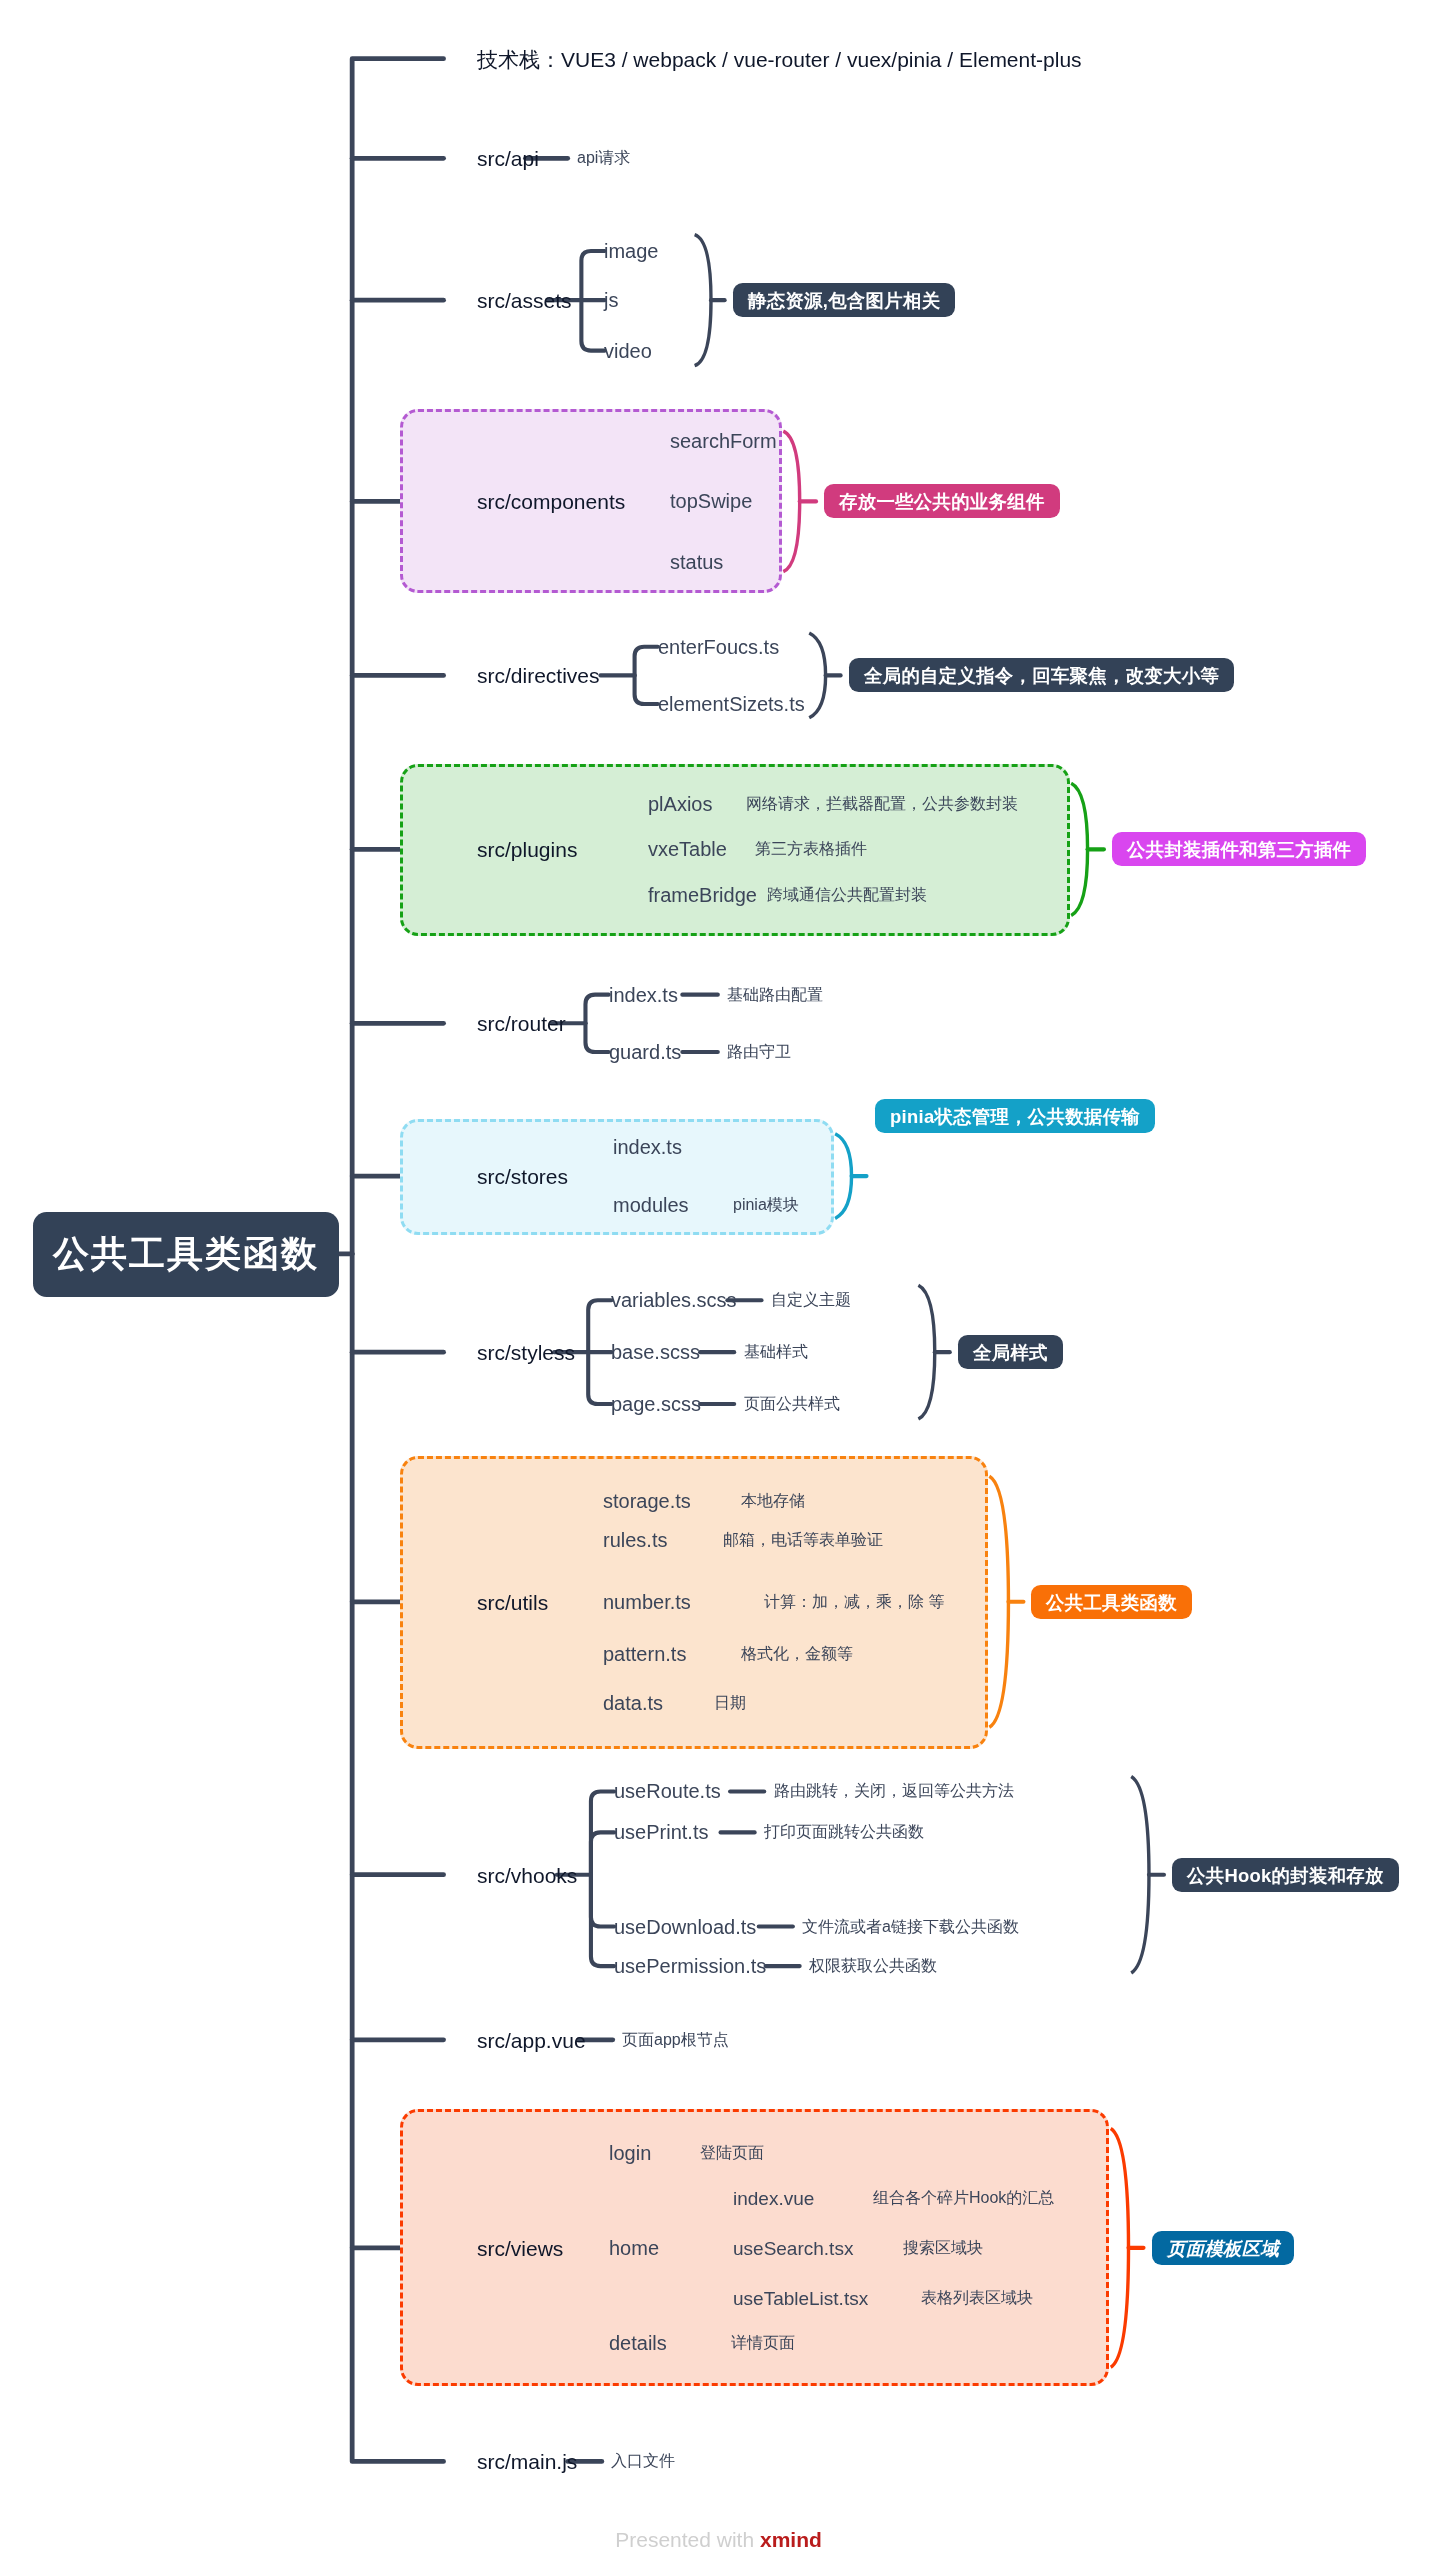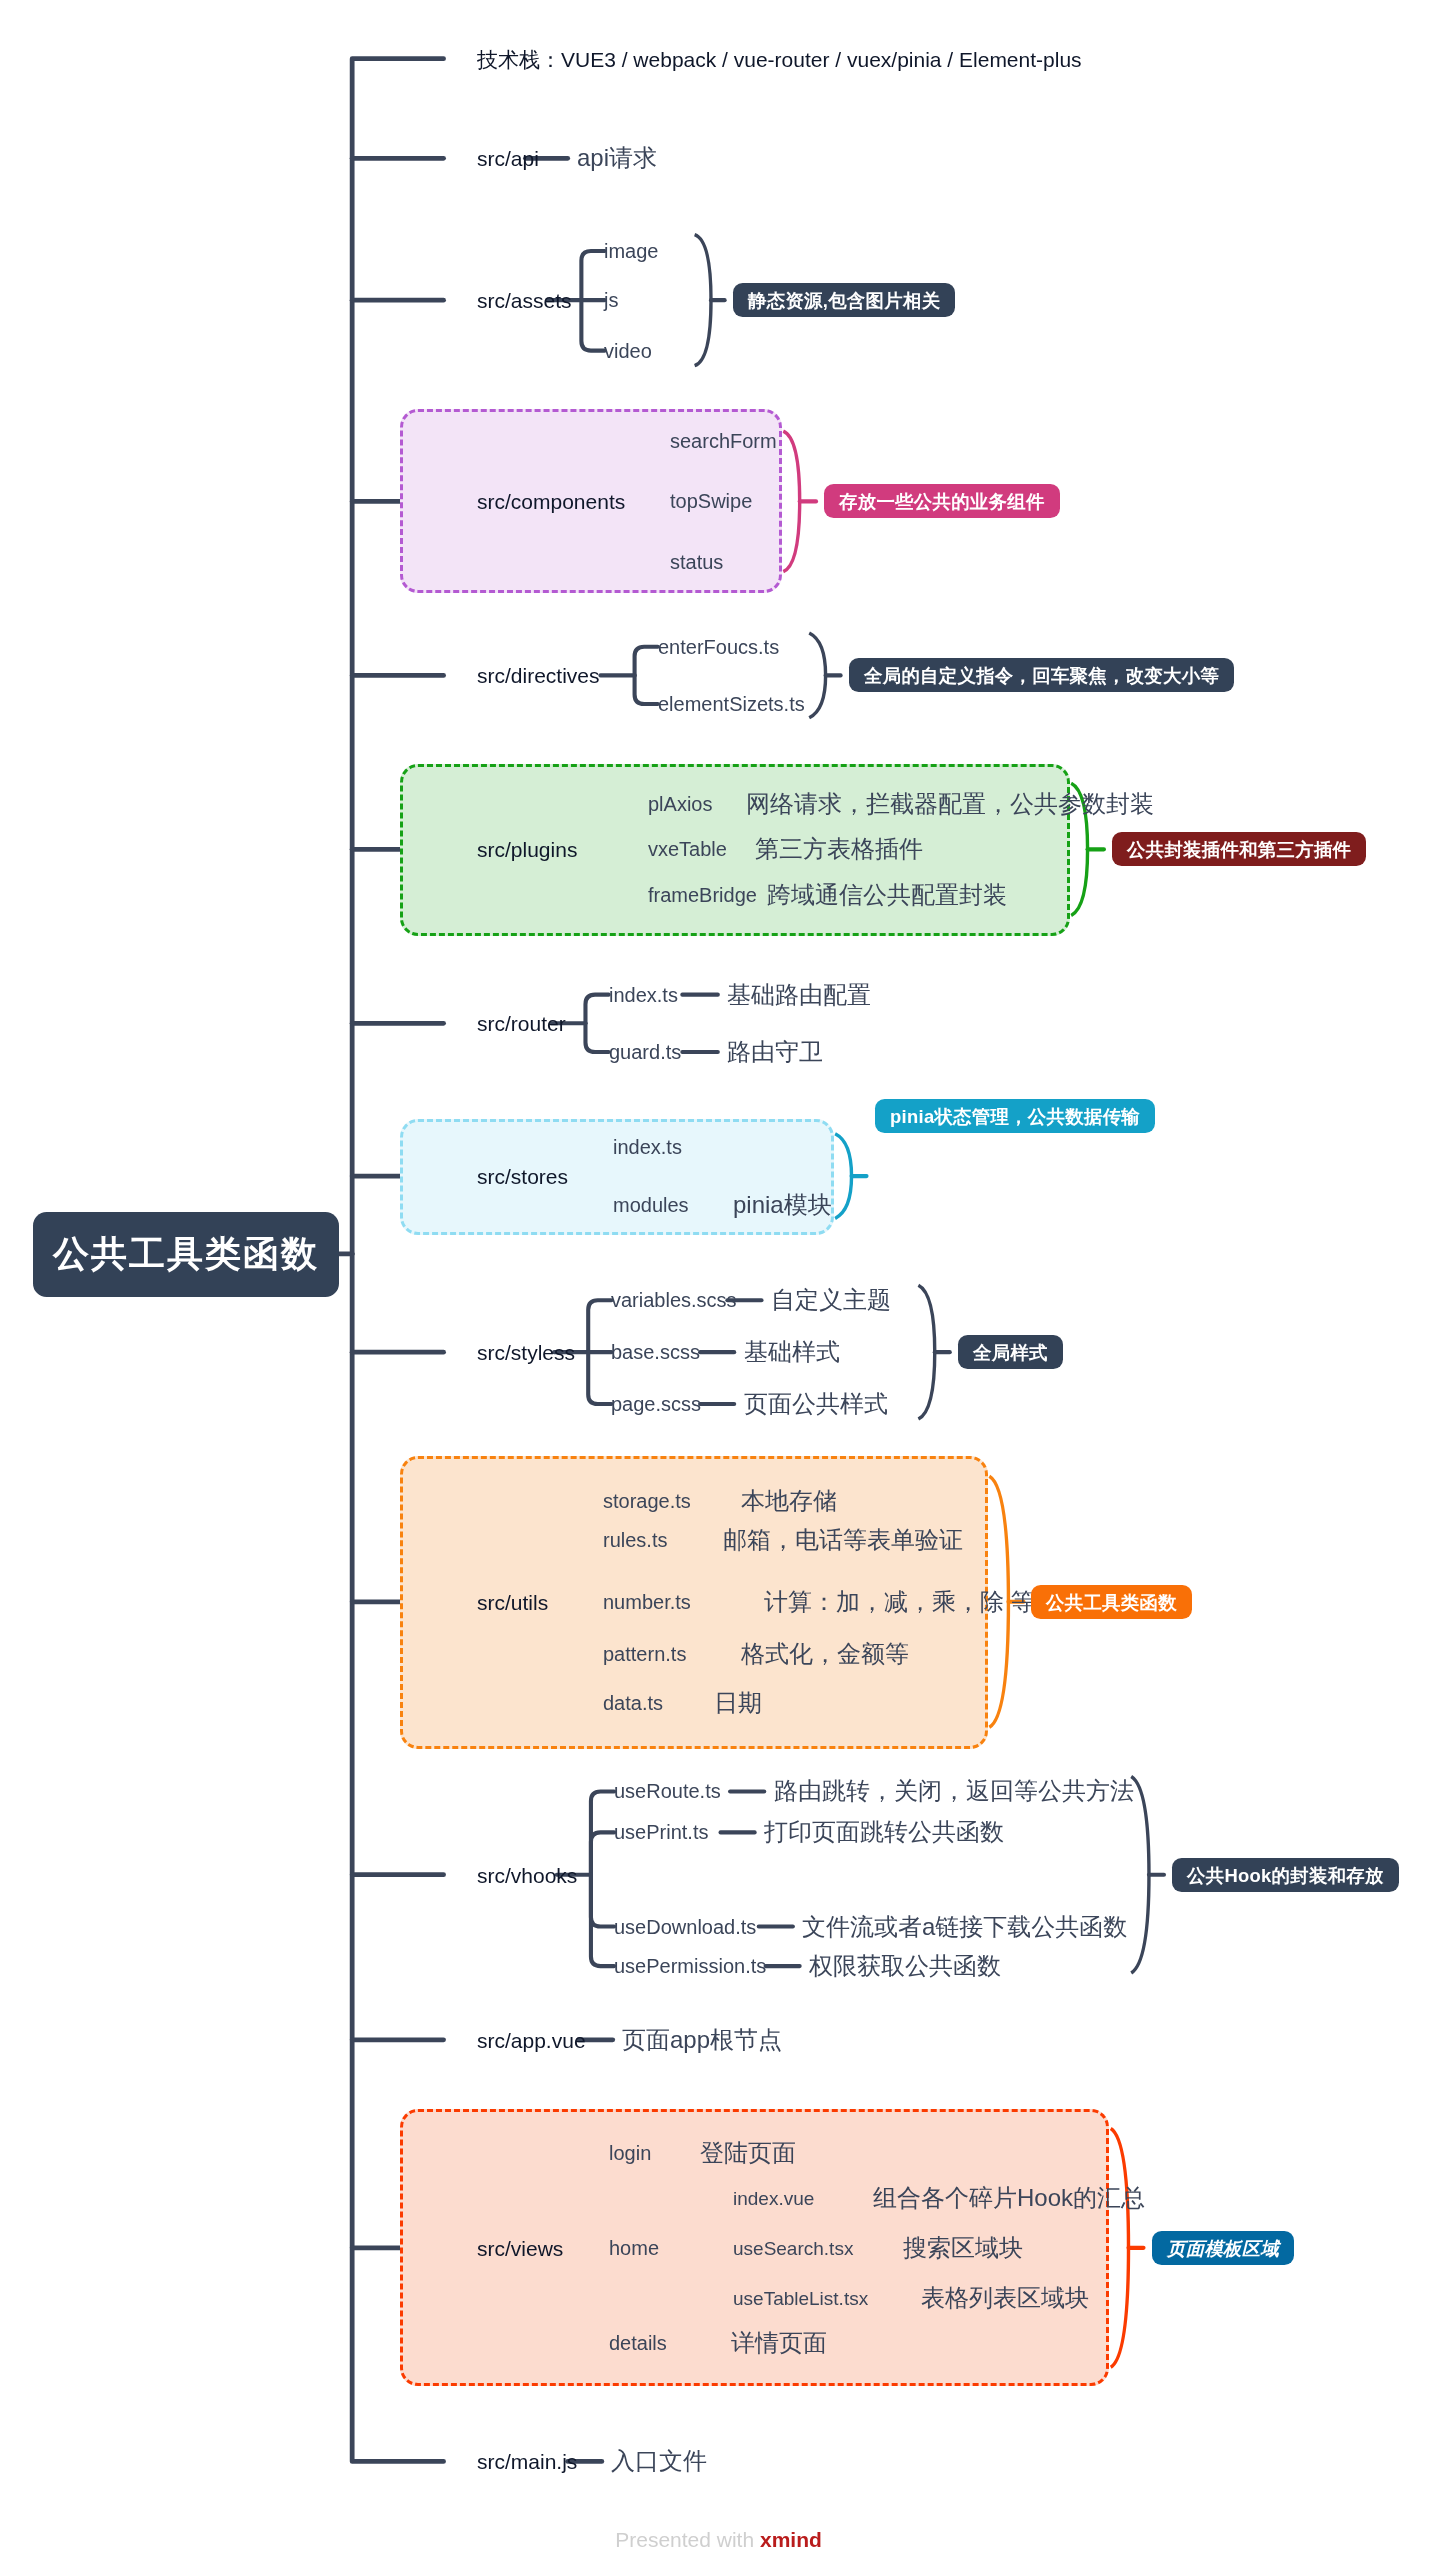--- a/index.html
+++ b/index.html
@@ -43,21 +43,21 @@
     position: absolute;
     color: #3b4559;
     font-size: 20.5px;
     white-space: nowrap;
     line-height: 1;
     transform: translateY(-50%);
   }
   .node-text.lvl1 { color: #0f172a; font-size: 21px; margin-left: 34px; }
   .node-text.lvl2 { color: #3b4559; font-size: 20px; }
   .node-text.lvl3 { color: #3b4559; font-size: 19px; }
-  .node-text.desc { color: #3b4559; font-size: 24px; }
+  .node-text.desc { color: #3b4559; font-size: 16px; }
 
   
   .group-box {
     position: absolute;
     border-style: dashed;
     border-width: 3.4px;
     border-radius: 18px;
   }
   .box-purple { background: #f3e4f7; border-color: #b45ad2; }
   .box-green  { background: #d5eed5; border-color: #16a116; }
@@ -76,21 +76,21 @@
     font-size: 18.4px;
     font-weight: bold;
     padding: 0 15px;
     height: 34px;
     white-space: nowrap;
     transform: translateY(-50%);
     letter-spacing: 0.3px;
   }
   .badge-dark   { background: #334257; }
   .badge-pink   { background: #d13b7e; }
-  .badge-green  { background: #7f1d1d; }
+  .badge-green  { background: #d946ef; }
   .badge-cyan   { background: #14a1c8; }
   .badge-orange { background: #f97007; }
   .badge-red    { background: #0369a1; font-style: italic; }
 
   
   .footer {
     position: absolute;
     left: 0; top: 2528px;
     width: 1437px;
     text-align: center;

